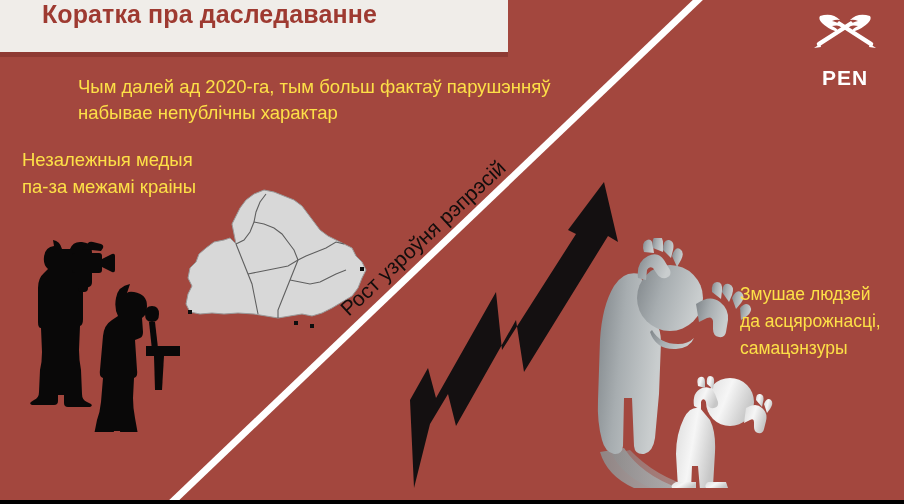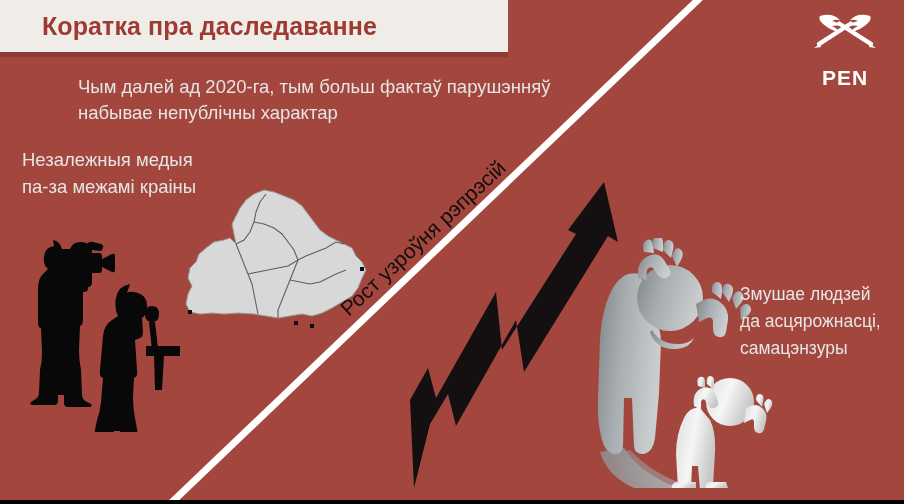--- a/index.html
+++ b/index.html
@@ -17,21 +17,20 @@
     border-bottom:4px solid #000;
   }
   
   #title-banner{
     position:absolute;
     left:0; top:0;
     width:508px;
     height:52px;
     background:#F0EDE9;
     display:flex;
-    align-items:center;
     box-sizing:border-box;
   }
   #title-banner-underline{
     position:absolute;
     left:0; top:52px;
     width:508px;
     height:5px;
     background:#8E3A33;
   }
   #title-text{
@@ -45,21 +44,21 @@
   
   #divider{
     position:absolute;
     left:0; top:0;
     width:904px; height:504px;
     pointer-events:none;
   }
   
   .body-text{
     position:absolute;
-    color:#e5e5e5;
+    color:#fde047;
     font-size:18.5px;
     line-height:26px;
     white-space:pre-line;
   }
   #subtitle{ left:78px; top:74px; }
   #left-caption{ left:22px; top:146px; line-height:27px; }
   #right-caption{ left:740px; top:281px; line-height:27px; font-size:17.5px;}
   #diagonal-label{
     position:absolute;
     left:344px; top:300px;

